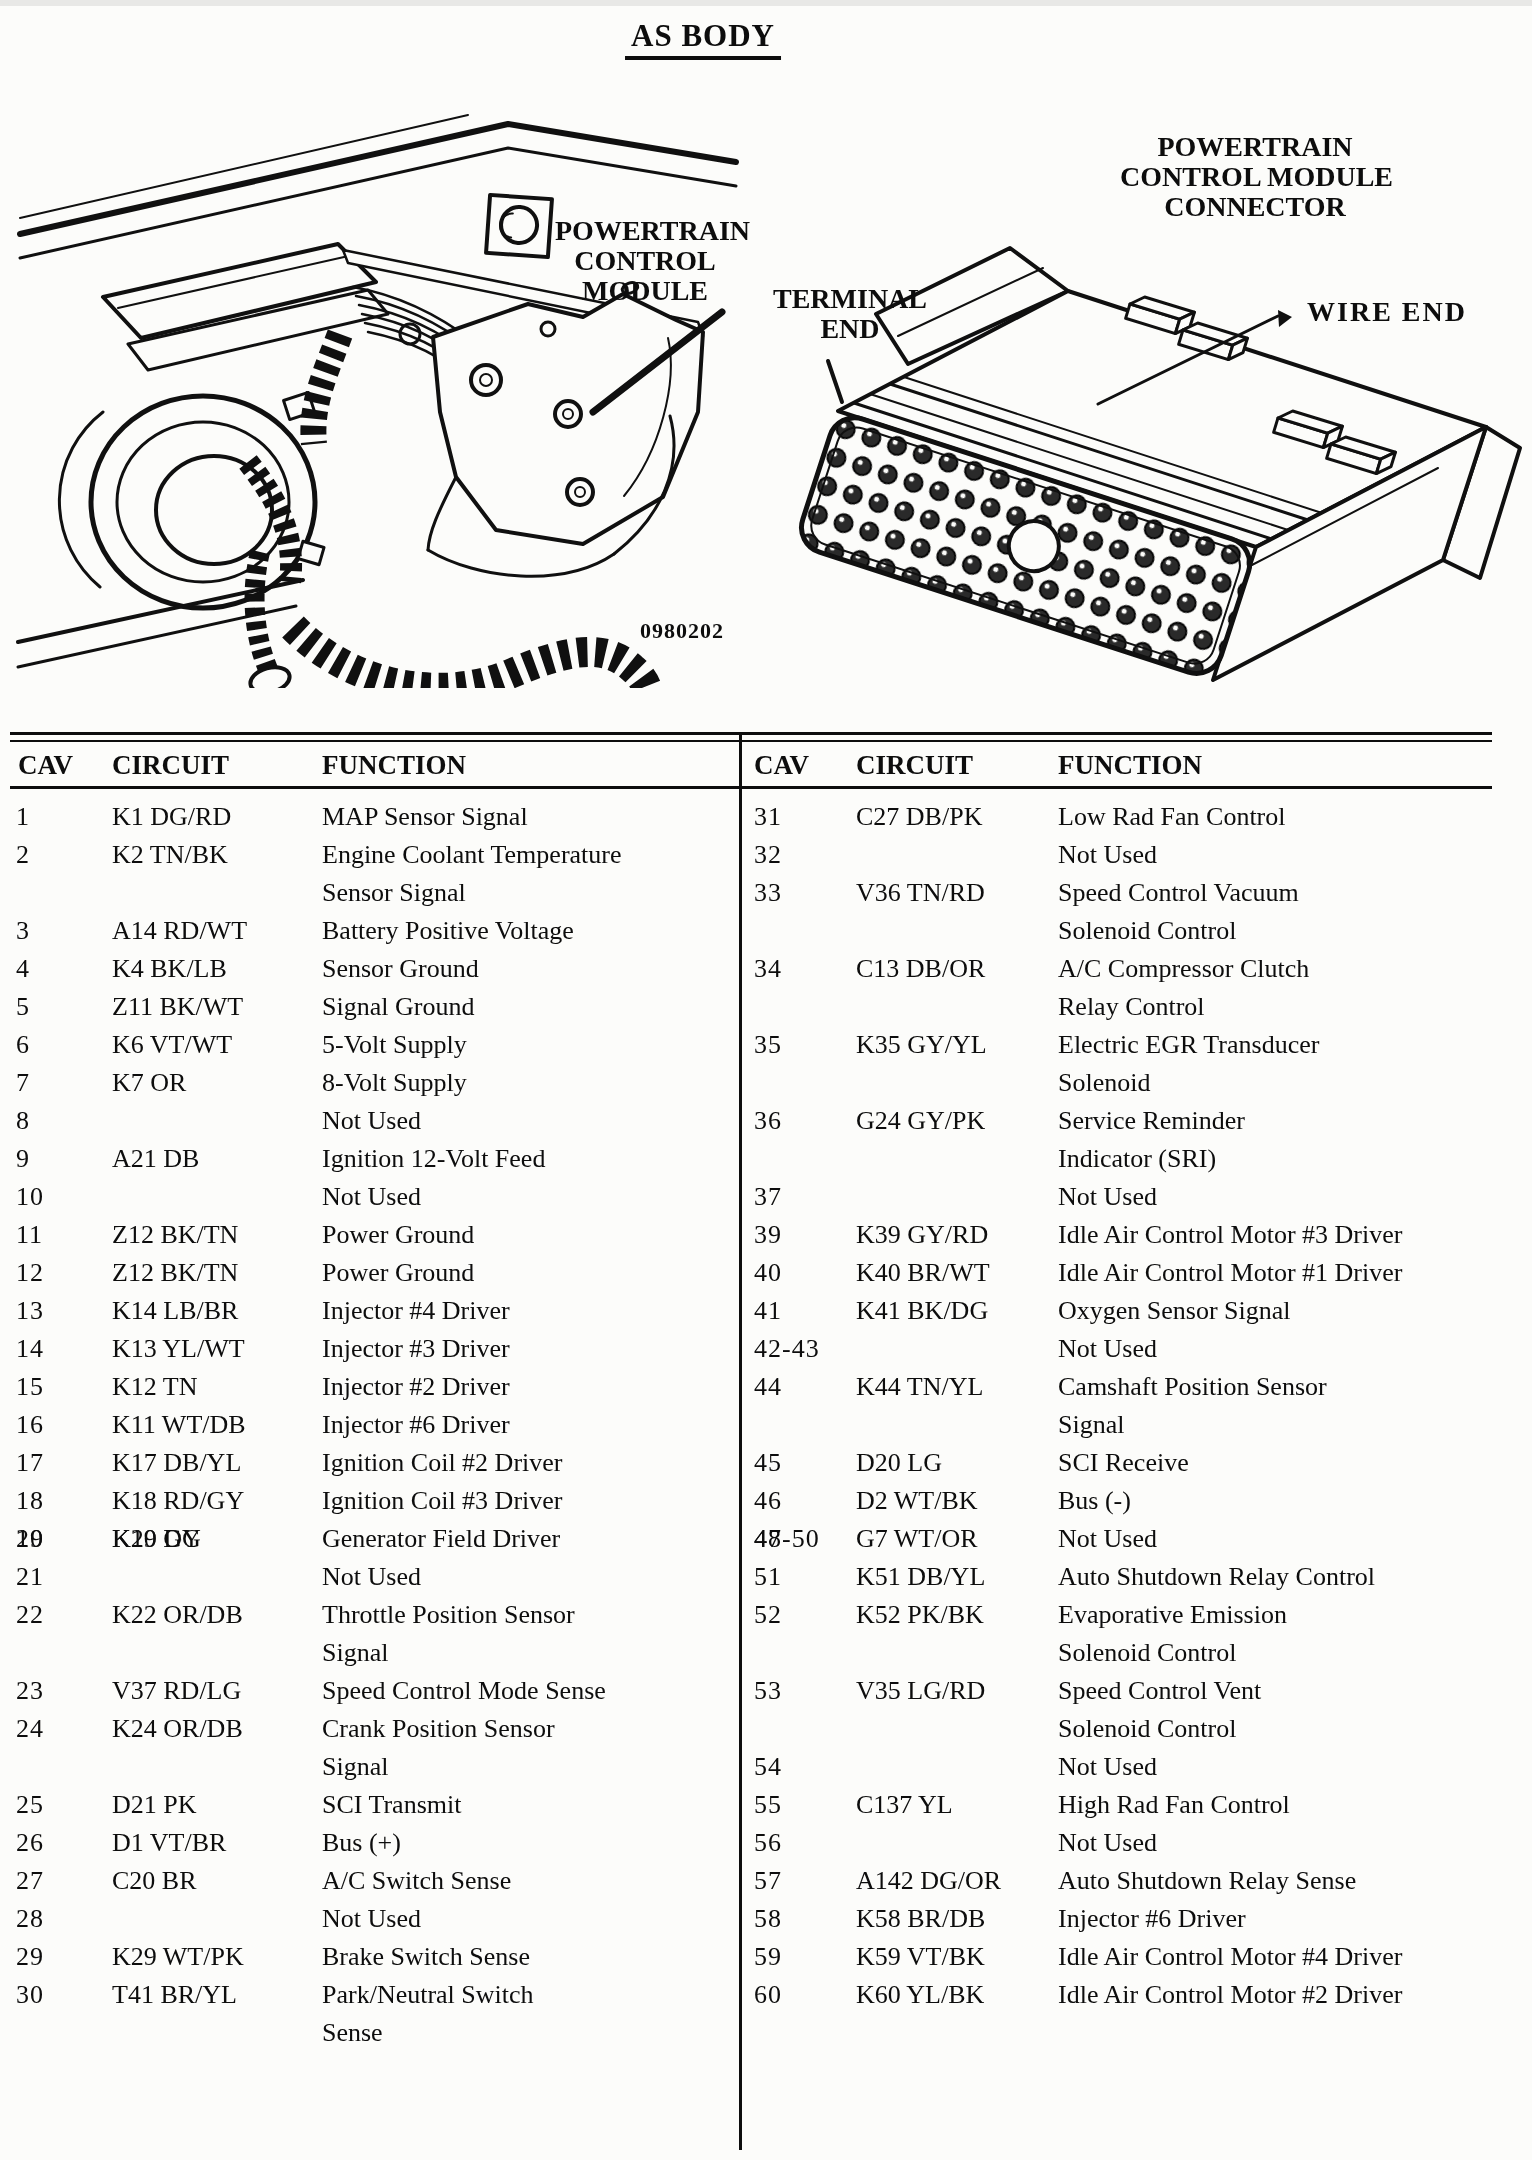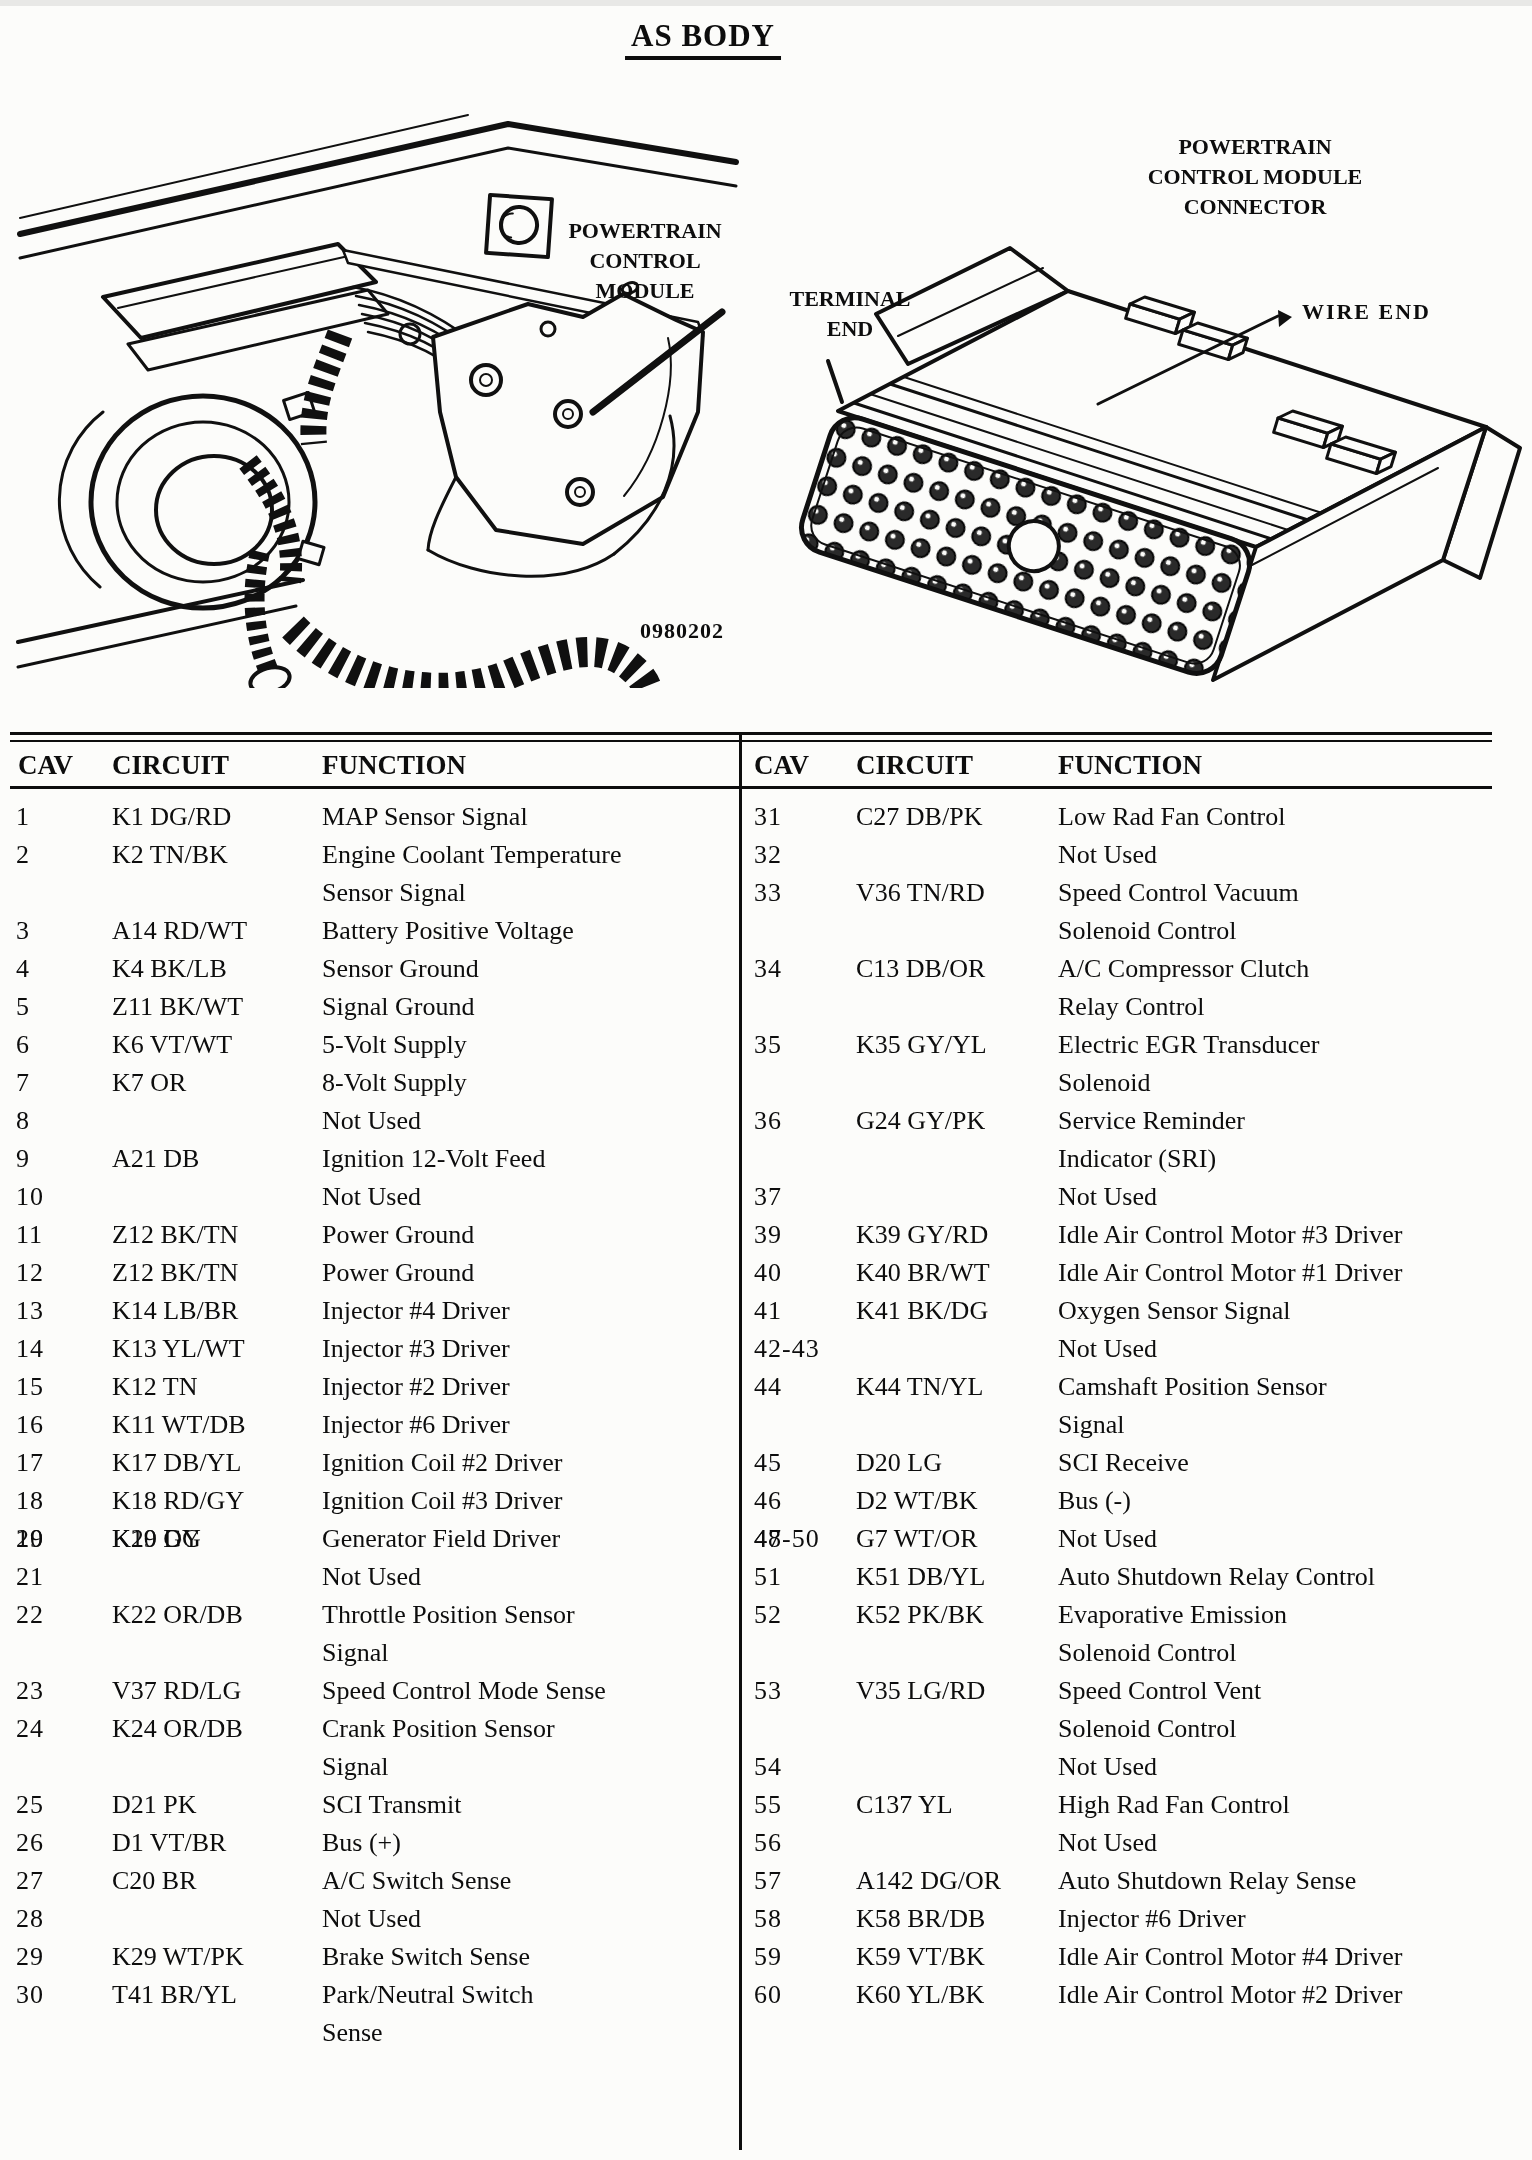--- a/index.html
+++ b/index.html
@@ -9,25 +9,25 @@
     font-family:Liberation Serif, serif;
   }
   .abs{position:absolute;}
   
   .doc-title{
     top:12px;left:703px;transform:translateX(-50%);
     font-size:31px;font-weight:700;letter-spacing:1px;
     border-bottom:4px solid #0d0d0d;padding:0 6px 2px 6px;white-space:nowrap;
   }
   
-  .fig-label{font-weight:700;line-height:30px;font-size:22px;text-align:center;white-space:nowrap;}
+  .fig-label{font-weight:700;line-height:30px;font-size:28px;text-align:center;white-space:nowrap;}
   .lbl-pcm{top:210px;left:555px;width:180px;text-align:center;}
   .lbl-conn-title{top:126px;left:1120px;width:270px;}
   .lbl-terminal{top:278px;left:760px;width:180px;}
-  .lbl-wire{top:291px;left:1231px;width:200px;text-align:right;letter-spacing:2px;}
+  .lbl-wire{top:291px;left:1287px;width:200px;text-align:center;letter-spacing:2px;}
   .fig-num{top:612px;left:640px;font-size:22px;font-weight:700;letter-spacing:1px;}
   
   .rule{background:#0d0d0d;}
   .rule-top1{top:726px;left:10px;width:1482px;height:3px;}
   .rule-top2{top:734px;left:10px;width:1482px;height:2px;}
   .rule-mid{top:780px;left:10px;width:1482px;height:3px;}
   .v-divider{top:726px;left:739px;width:3px;height:1418px;}
   
   .th{font-size:27px;font-weight:700;top:742px;line-height:34px;}
   

